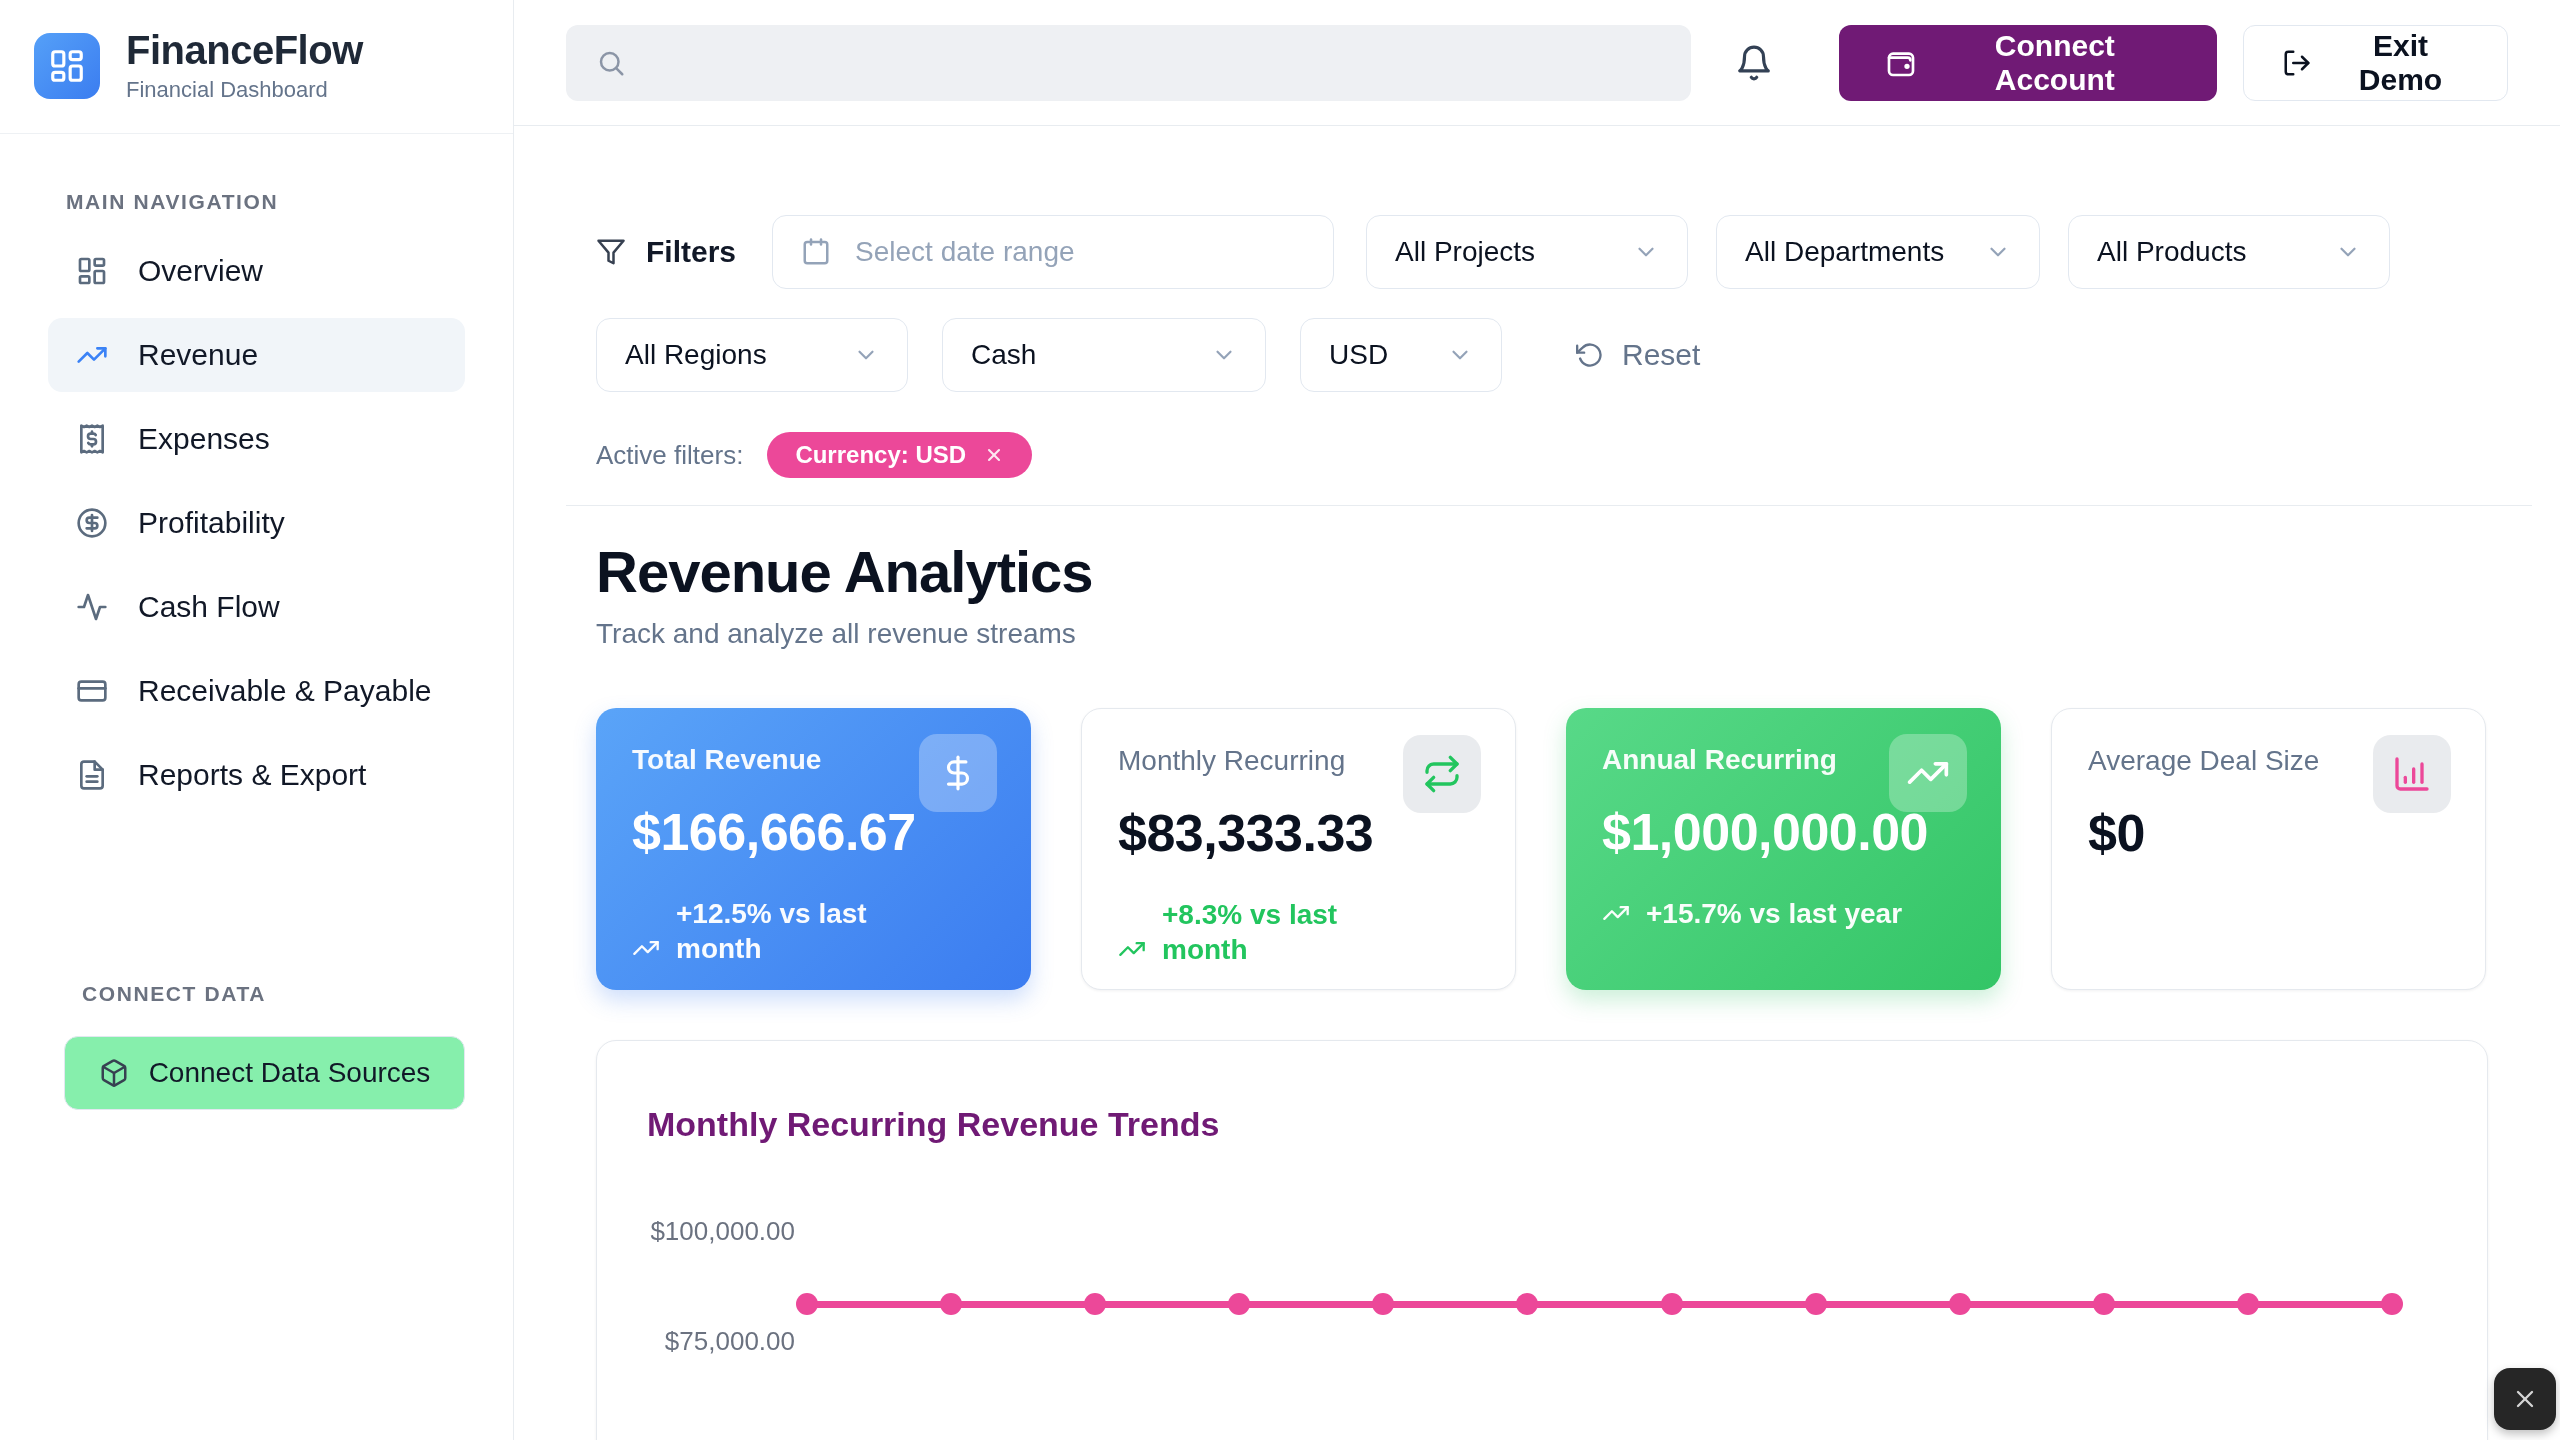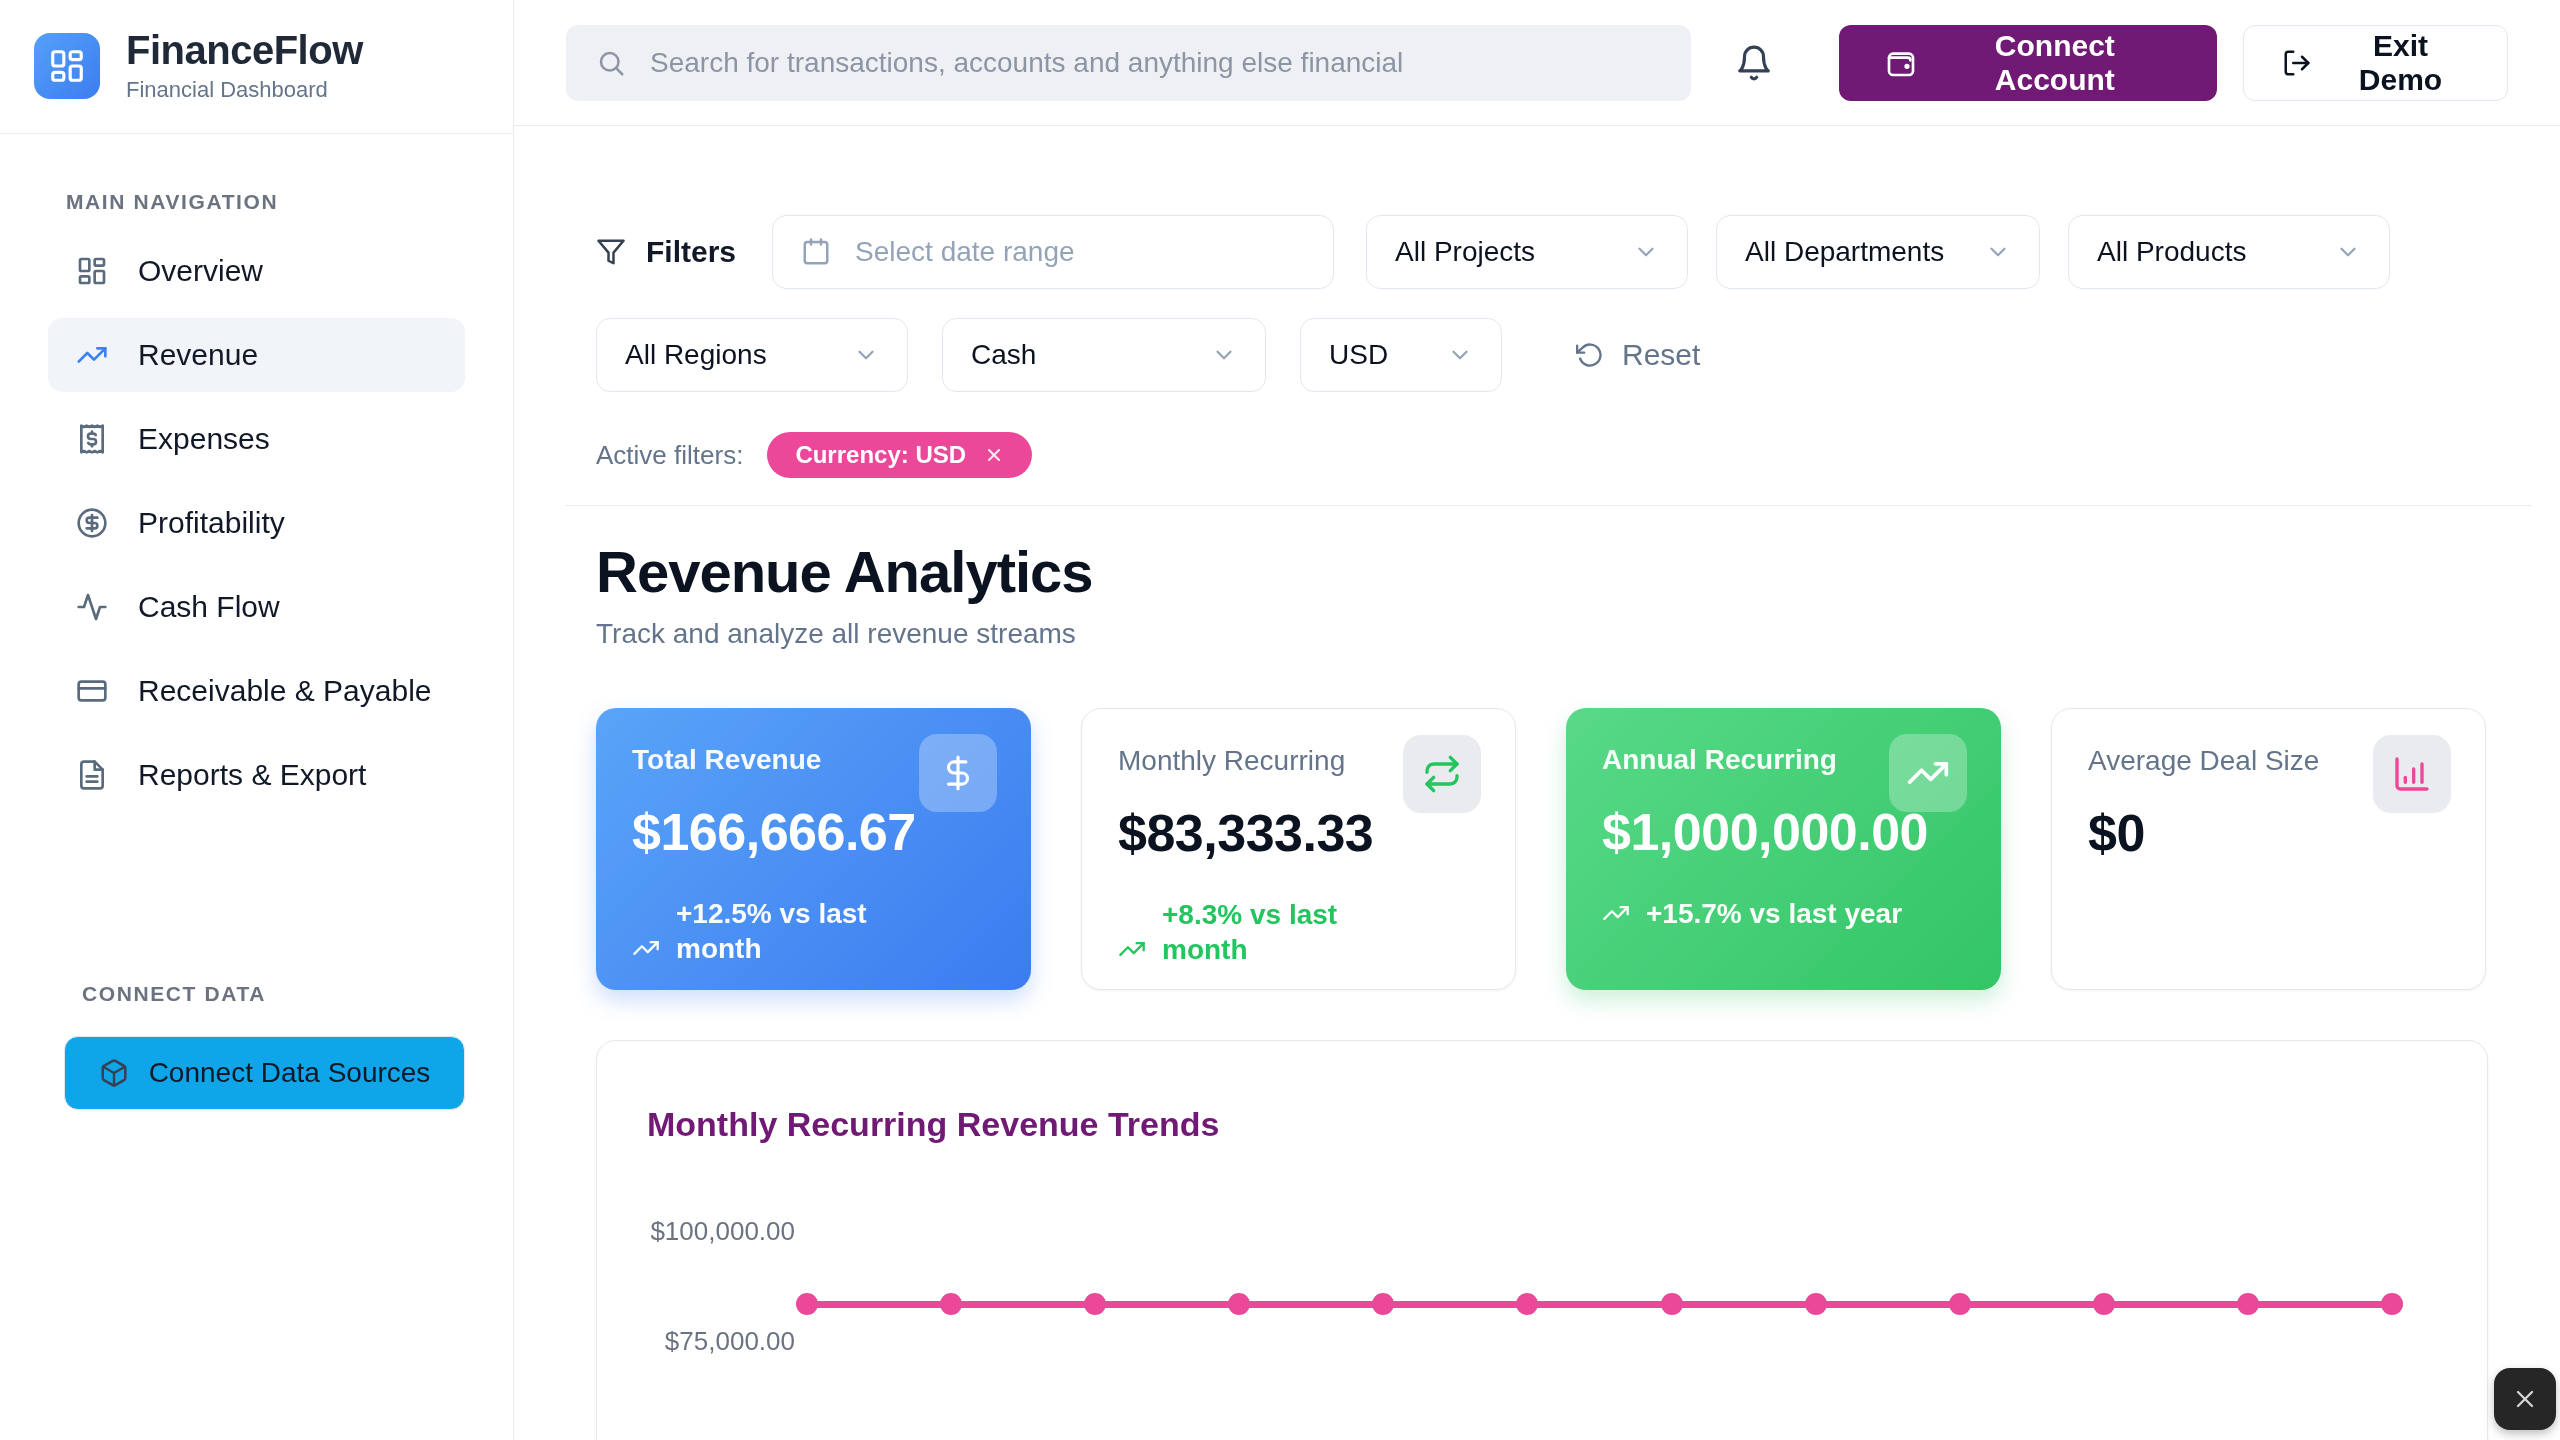--- a/index.html
+++ b/index.html
@@ -15,21 +15,21 @@
   .brand-title { font-size:40px; font-weight:700; color:#1f2937; letter-spacing:-0.5px; }
   .brand-sub { font-size:22px; color:#64748b; margin-top:4px; }
   .nav-section-label { margin:56px 0 20px 66px; font-size:21px; font-weight:700; letter-spacing:1.6px; color:#6b7280; }
   .nav { padding:0 48px; display:flex; flex-direction:column; gap:10px; }
   .nav-item { display:flex; align-items:center; gap:30px; padding:20px 28px; border-radius:14px; font-size:30px; font-weight:500; color:#111827; cursor:pointer; }
   .nav-item .nicon { color:#5b6b7e; width:32px; height:32px; }
   .nav-item.active { background:#f1f5f9; }
   .nav-item.active .nicon { color:#3b82f6; }
   .connect-section { position:absolute; left:16px; right:0; top:982px; padding:0 48px; }
   .connect-label { font-size:21px; font-weight:700; letter-spacing:1.6px; color:#6b7280; margin-left:18px; }
-  .connect-btn { margin-top:30px; height:74px; width:100%; display:flex; align-items:center; justify-content:center; gap:20px; background:#0ea5e9; border:1px solid #e2e8f0; border-radius:14px; font-size:28px; font-weight:500; color:#111827; cursor:pointer; }
+  .connect-btn { margin-top:30px; height:74px; width:100%; display:flex; align-items:center; justify-content:center; gap:20px; background:#86efac; border:1px solid #e2e8f0; border-radius:14px; font-size:28px; font-weight:500; color:#111827; cursor:pointer; }
   .connect-btn .nicon { width:30px; height:30px; color:#374151; }
 
   
   .topbar { position:absolute; left:514px; top:0; right:0; height:126px; background:#fff; border-bottom:1px solid #e8ecf0; display:flex; align-items:center; padding:0 52px; }
   .search { width:1180px; height:76px; background:#eef0f3; border-radius:12px; display:flex; align-items:center; gap:24px; padding:0 30px; color:#8b95a6; }
   .search input { flex:1; border:none; background:transparent; outline:none; font-size:28px; color:#334155; font-family:"Liberation Sans", sans-serif; }
   .search input::placeholder { color:#8b95a6; }
   .bell-btn { margin-left:44px; color:#334155; background:none; border:none; cursor:pointer; }
   .btn-primary { margin-left:66px; height:76px; padding:0 46px; background:#701a75; border:none; border-radius:12px; color:#fff; font-size:30px; font-weight:600; display:flex; align-items:center; gap:22px; cursor:pointer; font-family:"Liberation Sans", sans-serif; }
   .btn-outline { margin-left:26px; height:76px; padding:0 38px; background:#fff; border:1px solid #e2e8f0; border-radius:12px; color:#0b1220; font-size:30px; font-weight:600; display:flex; align-items:center; gap:20px; cursor:pointer; font-family:"Liberation Sans", sans-serif; }
@@ -201,21 +201,20 @@
   </aside>
 
   <header class="topbar">
     <div class="search">
       <span>
           <svg width="30" height="30" viewBox="0 0 24 24" fill="none" stroke="currentColor" stroke-width="2" stroke-linecap="round" stroke-linejoin="round">
             <circle cx="11" cy="11" r="7"></circle>
             <line x1="21" y1="21" x2="16.5" y2="16.5"></line>
           </svg>
         </span>
-      <input type="text" placeholder="Search for transactions, accounts and anything else financial" style="">
     </div>
     <button class="bell-btn">
       <span><svg width="38" height="38" viewBox="0 0 24 24" fill="none" stroke="currentColor" stroke-width="2" stroke-linecap="round" stroke-linejoin="round">
             <path d="M18 8A6 6 0 0 0 6 8c0 7-3 9-3 9h18s-3-2-3-9"></path>
             <path d="M13.73 21a2 2 0 0 1-3.46 0"></path>
           </svg></span>
     </button>
     <button class="btn-primary">
       <span>
           <svg width="32" height="32" viewBox="0 0 24 24" fill="none" stroke="currentColor" stroke-width="2" stroke-linecap="round" stroke-linejoin="round">

